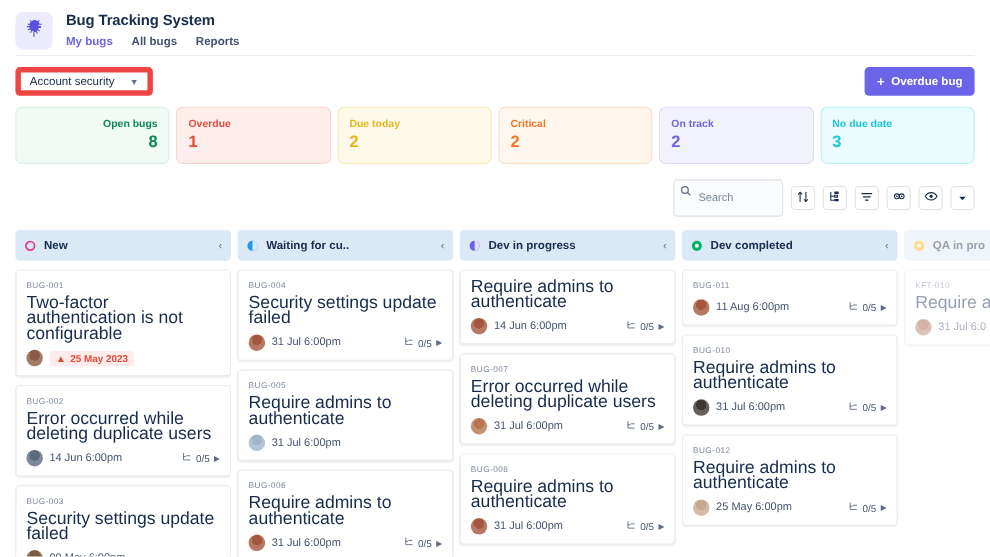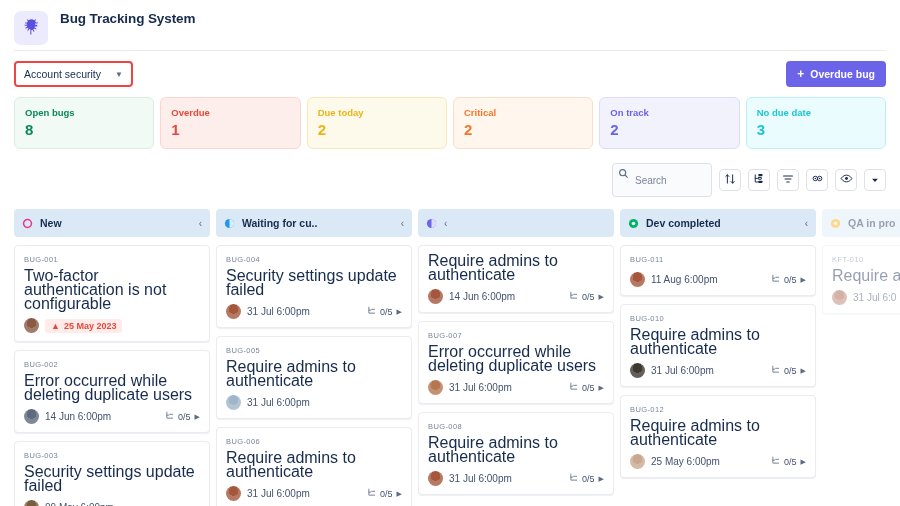--- a/index.html
+++ b/index.html
@@ -40,21 +40,21 @@
   }
 
   
   .filter-row {
     display: flex; align-items: center; justify-content: space-between;
     padding: 10px 14px 0 14px;
   }
   .select-box {
     display: inline-flex; align-items: center; justify-content: space-between;
     min-width: 116px; height: 26px;
-    border: 2px solid #ef4444; border-radius: 4px;
+    border: 5px solid #ef4444; border-radius: 4px;
     background: #fff; padding: 0 8px;
     font-size: 10.5px; color: #172b4d; cursor: pointer;
   }
   .select-box .caret { margin-left: 14px; color: #5e6c84; font-size: 8px; }
   .submit-btn {
     display: inline-flex; align-items: center; gap: 6px;
     height: 26px; padding: 0 11px;
     background: #6b63e8; color: #fff;
     border: none; border-radius: 4px;
     font-size: 10.5px; font-weight: bold; cursor: pointer;
@@ -175,37 +175,42 @@
 <div class="app-header">
   <div class="app-logo">
     <span>
       <svg width="19" height="19" viewBox="0 0 24 24" fill="#5b4fe0">
         <path d="M8.5 4.2 7.1 2.8l-.9.9 1.4 1.4A5.9 5.9 0 0 0 6.3 7H4v1.3h2.05a6.6 6.6 0 0 0 0 1.4H3.2v1.3h2.9c.05.5.16.95.32 1.38l-2.3 1.33.65 1.12 2.2-1.27c.3.4.66.75 1.06 1.04l-1.4 2.42 1.12.65 1.4-2.43c.44.15.9.24 1.4.27V22h1.3v-5.5c.5-.03.96-.12 1.4-.27l1.4 2.43 1.12-.65-1.4-2.42c.4-.29.76-.64 1.06-1.04l2.2 1.27.65-1.12-2.3-1.33c.16-.43.27-.89.32-1.38h2.9V9.7h-2.85a6.6 6.6 0 0 0 0-1.4H20V7h-2.3a5.9 5.9 0 0 0-1.3-1.9l1.4-1.4-.9-.9-1.4 1.4a5.8 5.8 0 0 0-7 0Z"></path>
       </svg>
     </span>
   </div>
   <div class="brand-block">
     <div class="app-title">Bug Tracking System</div>
+    <div class="nav-row">
+      <div class="nav-item active">My bugs</div>
+      <div class="nav-item">All bugs</div>
+      <div class="nav-item">Reports</div>
+    </div>
   </div>
 </div>
 <div class="header-rule"></div>
 
 <div class="filter-row">
   <div class="select-box">
     <span>Account security</span>
     <span class="caret">▼</span>
   </div>
   <button class="submit-btn">
     <span class="plus">+</span>
     <span>Overdue bug</span>
   </button>
 </div>
 
 <div class="stats-row">
-  <div class="stat-card" id="stat-0" style="background: rgb(241, 250, 244); border-color: rgb(217, 240, 226);">
+  <div class="stat-card" id="stat-0" style="background: rgb(241, 250, 244); border-color: rgb(217, 240, 226); text-align: right;">
     <div class="stat-label" style="color: rgb(11, 135, 91);">Open bugs</div>
     <div class="stat-value" style="color: rgb(11, 135, 91);">8</div>
   </div>
   <div class="stat-card" id="stat-1" style="background: rgb(253, 238, 236); border-color: rgb(251, 213, 208);">
     <div class="stat-label" style="color: rgb(229, 73, 58);">Overdue</div>
     <div class="stat-value" style="color: rgb(229, 73, 58);">1</div>
   </div>
   <div class="stat-card" id="stat-2" style="background: rgb(254, 250, 235); border-color: rgb(247, 233, 184);">
     <div class="stat-label" style="color: rgb(232, 180, 25);">Due today</div>
     <div class="stat-value" style="color: rgb(232, 180, 25);">2</div>
@@ -423,20 +428,21 @@
   </div>
 
   <div class="column">
     <div class="col-header">
       <span class="col-dot">
         <svg width="11" height="11" viewBox="0 0 12 12">
             <circle cx="6" cy="6" r="5" fill="#6b63e8"></circle>
             <path d="M6 1A5 5 0 0 1 6 11Z" fill="#dedcfa"></path>
           </svg>
       </span>
+      <span class="col-title">Dev in progress</span>
       <span class="col-collapse">‹</span>
     </div>
 
     <div class="card">
       <div class="card-title">Require admins to authenticate</div>
       <div class="card-meta">
         <span class="avatar" id="av-2-0" style="background: radial-gradient(circle at 50% 34%, rgb(164, 87, 60) 0px, rgb(164, 87, 60) 38%, rgba(164, 87, 60, 0.8) 38%, rgba(164, 87, 60, 0.8) 100%);"></span>
         <span class="card-date">14 Jun 6:00pm</span>
         <span class="subtask">
           <span>

